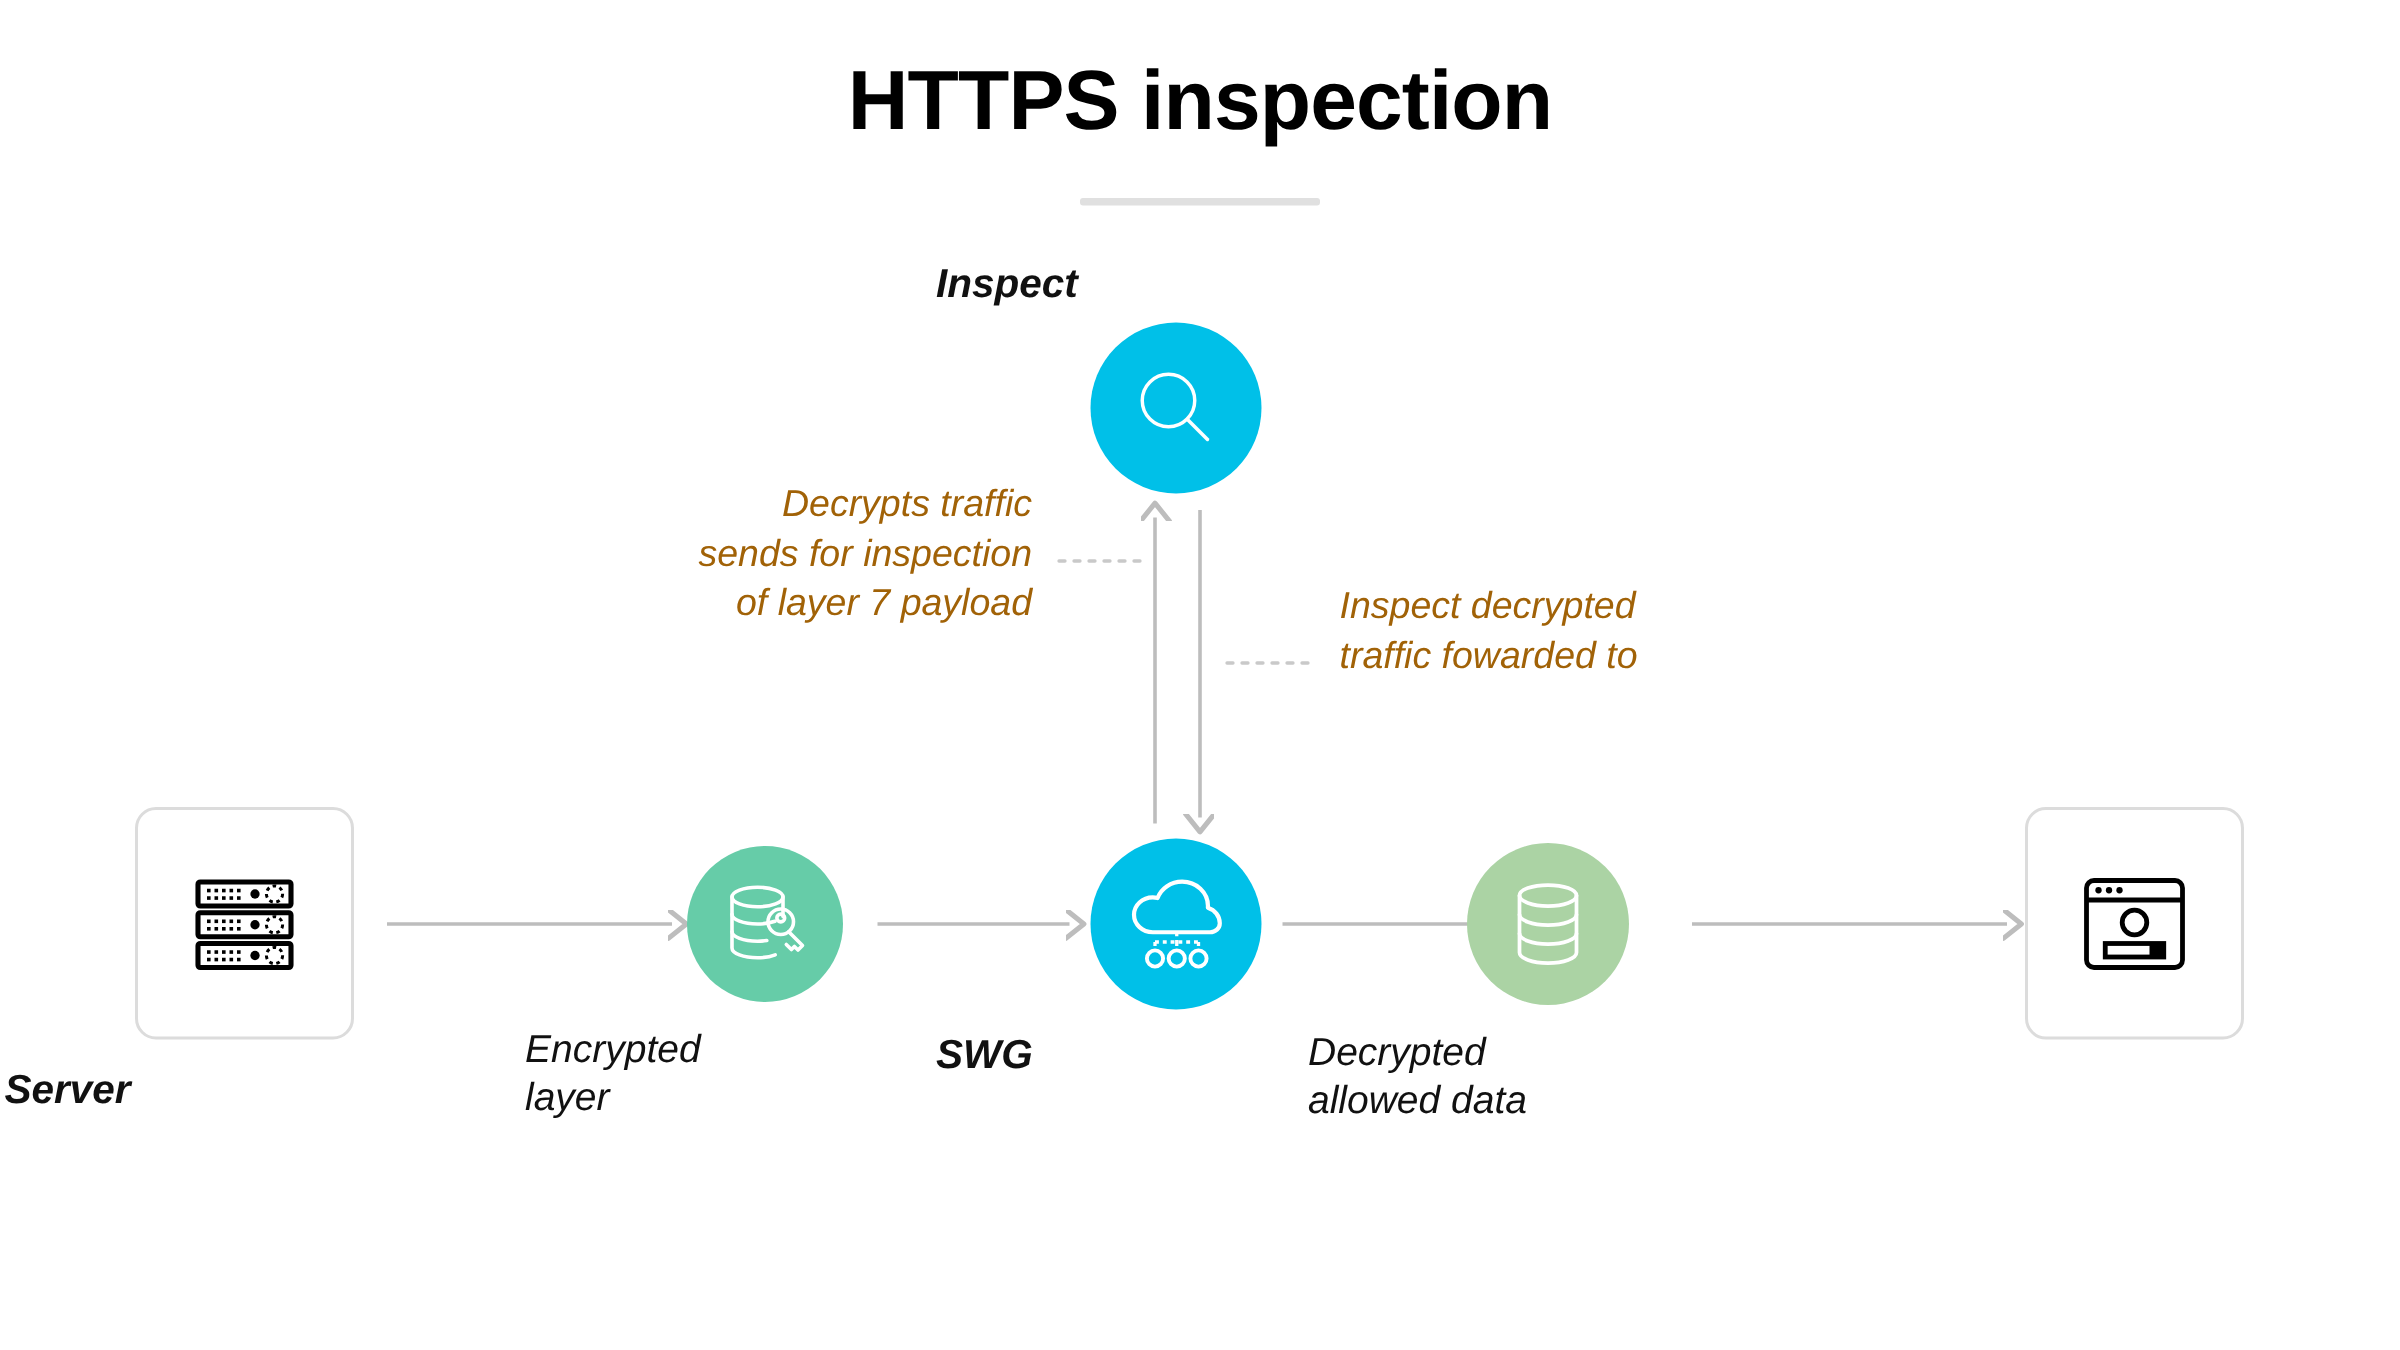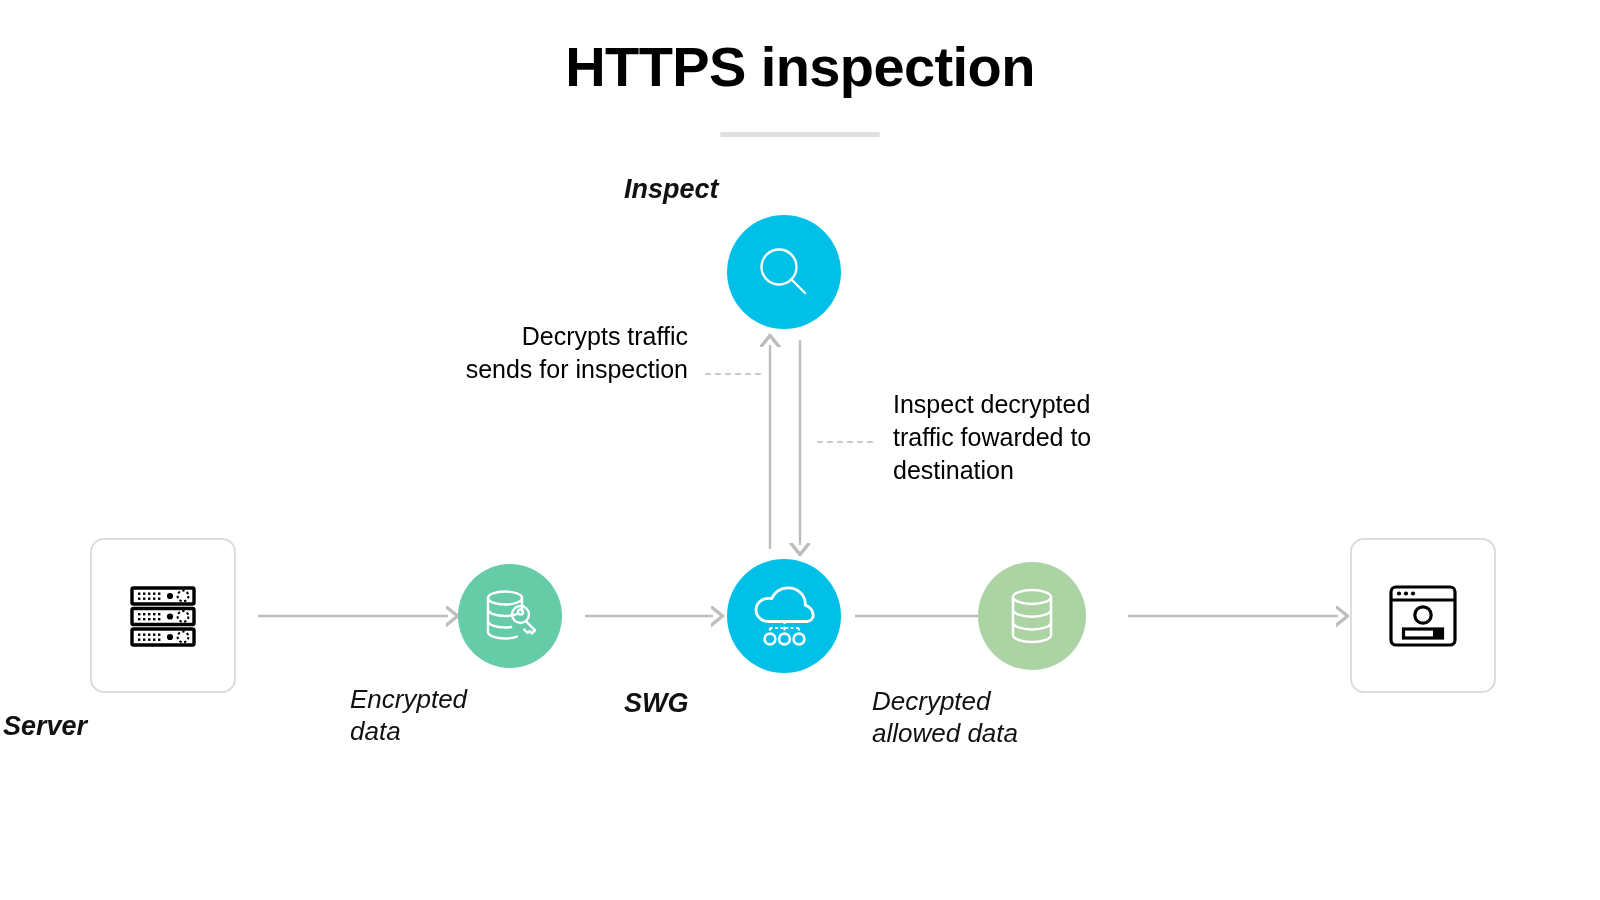--- a/index.html
+++ b/index.html
@@ -80,23 +80,24 @@
     font-size: 27px;
   }
   .node-label.top {
     font-weight: bold;
     font-size: 27px;
   }
 
   
   .annotation {
     position: absolute;
+    font-style: italic;
     font-size: 25px;
     line-height: 1.32;
-    color: #000000;
+    color: #a16207;
   }
   #annotation-left { text-align: right; }
   #annotation-right { text-align: left; }
 
   svg { display: block; overflow: visible; }
 </style>
 </head>
 <body>
 
 <div id="stage">
@@ -228,21 +229,21 @@
           <g fill="none" stroke="#ffffff" stroke-width="2.4" stroke-linecap="round" stroke-linejoin="round">
             <circle cx="41.5" cy="29.5" r="8.5"></circle>
             <circle cx="41.5" cy="27" r="2.6"></circle>
             <path d="M46.8,36.2 L56,45.4 L53,48.4 L50.6,46 L48.6,48 L45.2,44.6"></path>
           </g>
         </svg>
       </span>
     </div>
     <div class="node-label" style="top:120px;">
       <div>Encrypted</div>
-      <div>data</div>
+      <div>layer</div>
     </div>
   </div>
 
   <div class="node" id="node-swg" style="left:727px; top:559px; width:114px; height:114px;">
     <div class="circle-node" style="width:114px;height:114px;background:#00c0e8;">
       <span>
         <svg width="68" height="66" viewBox="0 0 68 66">
           <path d="M18.5,38.5 C11.6,38.5 6,33.3 6,26.9 C6,20.5 11.6,15.3 18.5,15.3
                    C19.6,15.3 20.7,15.45 21.7,15.7 C24.2,9.3 30.6,4.8 38.1,4.8
                    C47.6,4.8 55.3,12.0 55.3,20.9 C55.3,21.3 55.28,21.7 55.25,22.1
@@ -299,21 +300,21 @@
           <rect x="17.5" y="48" width="39" height="9" fill="none" stroke="#000000" stroke-width="3.2"></rect>
           <rect x="47" y="48" width="9.5" height="9" fill="#000000"></rect>
         </svg>
       </span>
     </div>
   </div>
 
   <div class="annotation" id="annotation-left" style="left:366px; top:320px; width:322px;">
     <div>Decrypts traffic</div>
     <div>sends for inspection</div>
+    <div>of layer 7 payload</div>
   </div>
 
   <div class="annotation" id="annotation-right" style="left:893px; top:388px; width:330px;">
     <div>Inspect decrypted</div>
     <div>traffic fowarded to</div>
-    <div>destination</div>
   </div>
 
 </div>
 
 </body></html>

